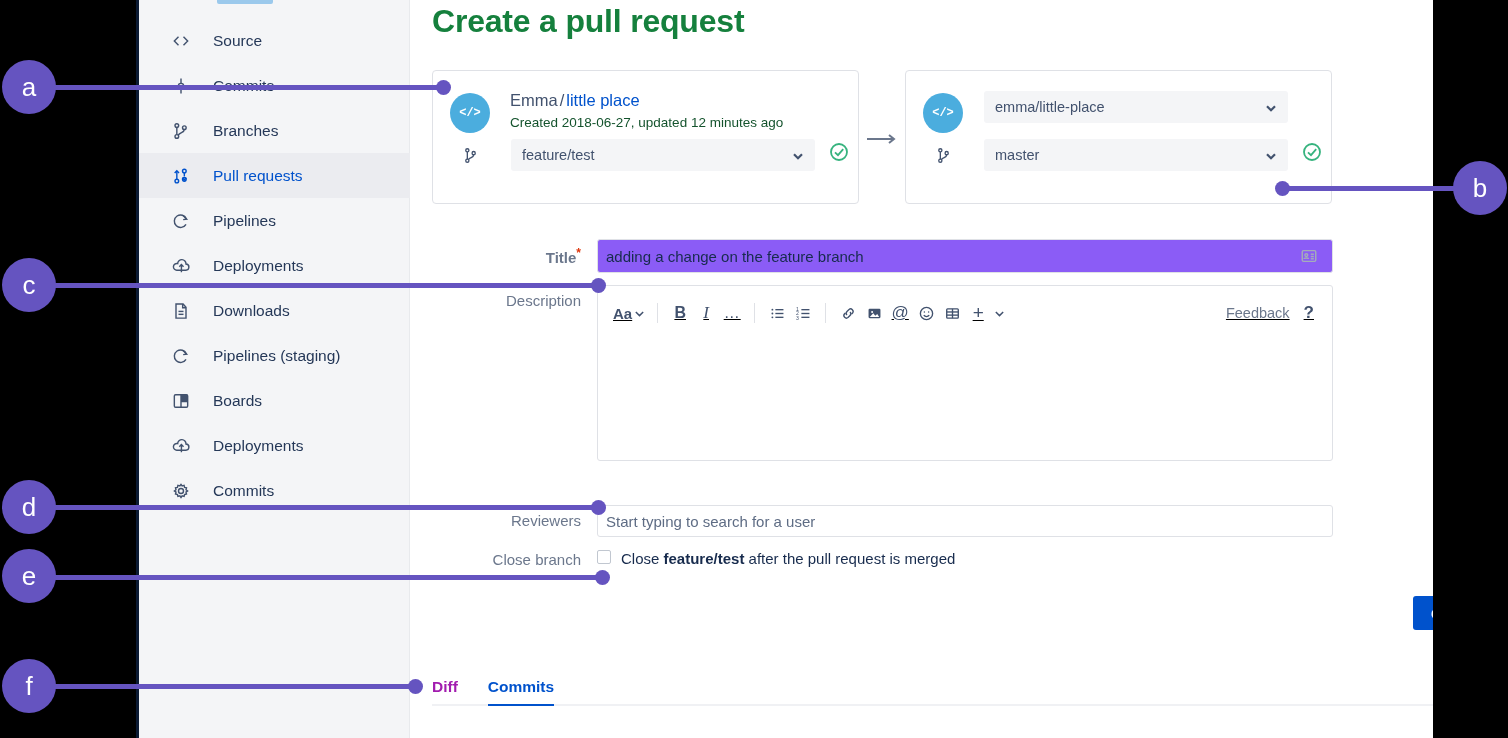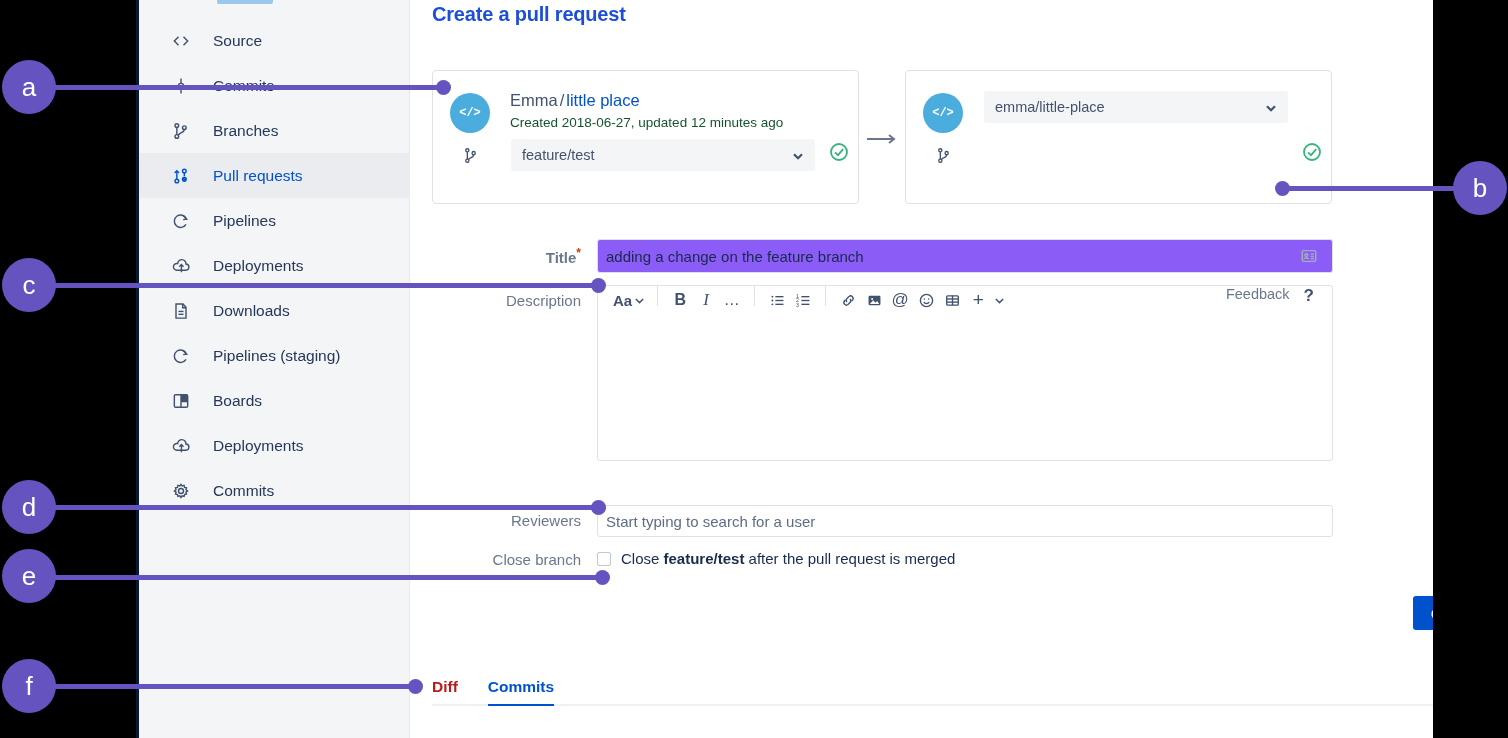--- a/index.html
+++ b/index.html
@@ -49,21 +49,21 @@
   .nav-item svg { stroke: #42526e; fill: none; stroke-width: 1.7; }
   .nav-label { white-space: nowrap; }
 
   
   .main {
     position: absolute; left: 275px; top: 0; right: 0; bottom: 0;
     background: #ffffff;
   }
   .page-title {
     position: absolute; left: 21px; top: 3px;
-    font-size: 20px; color: #1d4ed8; font-weight: 600; letter-spacing: -0.2px;
+    font-size: 32px; color: #15803d; font-weight: 600; letter-spacing: -0.2px;
   }
 
   
   .branch-row { position: absolute; left: 21px; top: 70px; width: 1121px; height: 134px; }
   .branch-card {
     position: absolute; top: 0; height: 134px;
     background: #fff; border: 1px solid #dfe1e6; border-radius: 4px;
   }
   .card-source { left: 0; width: 427px; }
   .card-dest   { left: 473px; width: 427px; }
@@ -138,21 +138,21 @@
     display: flex; align-items: center; justify-content: center; cursor: pointer;
   }
   .title-badge svg { stroke: #a5adba; fill: none; stroke-width: 1.6; }
 
   .desc-box {
     position: absolute; left: 186px; top: 285px; width: 736px; height: 176px;
     background: #fff; border: 1px solid #dfe1e6; border-radius: 3px;
   }
   .desc-toolbar {
     position: absolute; left: 0; top: 0; right: 0; height: 54px;
-    display: flex; align-items: flex-start; padding: 0 12px;
+    display: flex; align-items: center; padding: 0 12px; text-decoration: underline;
   }
   .tb-btn {
     height: 28px; min-width: 26px; display: flex; align-items: center;
     justify-content: center; color: #42526e; cursor: pointer; font-size: 15px;
     padding: 0 3px;
   }
   .tb-btn svg { stroke: #42526e; fill: none; stroke-width: 1.6; }
   .tb-sep { width: 1px; height: 20px; background: #dfe1e6; margin: 0 9px; }
   .tb-spacer { flex: 1; }
   .tb-feedback { font-size: 14.5px; color: #6b778c; cursor: pointer; padding: 0 8px; }
@@ -160,41 +160,41 @@
   .aa-btn { font-size: 15px; font-weight: 600; display: flex; align-items: center; gap: 2px; }
 
   .rev-input {
     position: absolute; left: 186px; top: 505px; width: 736px; height: 32px;
     background: #fff; border: 1px solid #dfe1e6; border-radius: 3px;
     padding: 0 8px; font-size: 15px; color: #172b4d;
     font-family: "Liberation Sans", sans-serif;
   }
   .rev-input::placeholder { color: #5e6c84; }
 
-  .close-row { position: absolute; left: 186px; top: 550px; display: flex; align-items: center; }
+  .close-row { position: absolute; left: 186px; top: 550px; display: flex; align-items: flex-start; }
   .close-check {
     width: 14px; height: 14px; border: 1.5px solid #c1c7d0; border-radius: 2px;
     background: #fff; margin-right: 10px; cursor: pointer; flex: 0 0 14px;
   }
   .close-text { font-size: 15px; color: #172b4d; }
   .close-text b { font-weight: 700; }
 
   .create-btn {
     position: absolute; left: 1002px; top: 596px; width: 162px; height: 34px;
     background: #0052cc; color: #fff; border: none; border-radius: 3px;
     font-size: 15px; cursor: pointer; font-family: "Liberation Sans", sans-serif;
   }
 
   
   .tabs {
     position: absolute; left: 21px; top: 670px; width: 1121px;
     border-bottom: 2px solid #f0f1f4; display: flex; align-items: flex-end; height: 36px;
   }
   .tab {
-    font-size: 15.5px; font-weight: 700; color: #b91c1c;
+    font-size: 15.5px; font-weight: 700; color: #a21caf;
     padding: 0 0 8px 0; margin-right: 30px; cursor: pointer;
     position: relative;
   }
   .tab.active { color: #0052cc; }
   .tab.active::after {
     content: ""; position: absolute; left: 0; right: 0; bottom: -2px;
     height: 2px; background: #0052cc;
   }
 
   
@@ -404,20 +404,28 @@
             </span>
           </div>
           <div class="branch-icon dst-branch-icon">
             <svg viewBox="0 0 24 24" width="19" height="19">
                 <circle cx="8" cy="5.5" r="2"></circle>
                 <circle cx="16" cy="9" r="2"></circle>
                 <circle cx="8" cy="18.5" r="2"></circle>
                 <path d="M8 7.5 V16.5"></path>
                 <path d="M16 11 C16 15 11.5 14 9.3 17.2"></path>
               </svg>
+          </div>
+          <div class="fake-select dst-select-branch">
+            <span>master</span>
+            <span class="chev">
+              <svg viewBox="0 0 12 12">
+                  <polyline points="2,4.3 6,8.3 10,4.3"></polyline>
+                </svg>
+            </span>
           </div>
           <div class="dst-check check-ok">
             <svg viewBox="0 0 20 20" width="20" height="20">
                 <circle cx="10" cy="10" r="8"></circle>
                 <polyline points="6,10.3 9,13.2 14.2,7.2"></polyline>
               </svg>
           </div>
         </div>
 
       </div>

